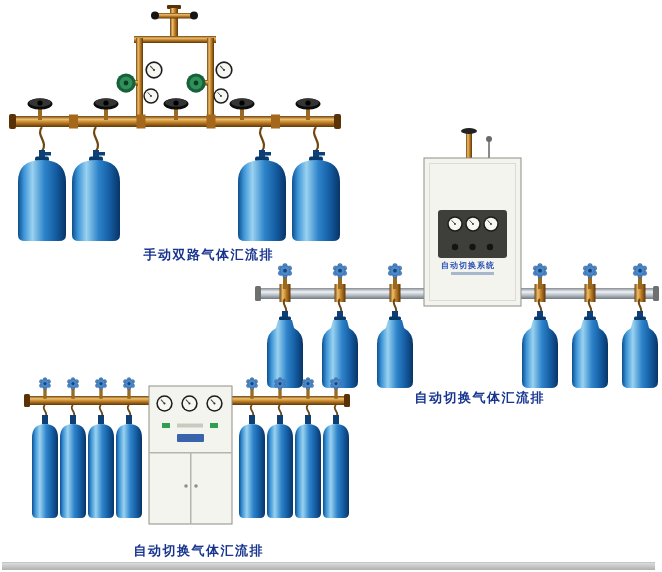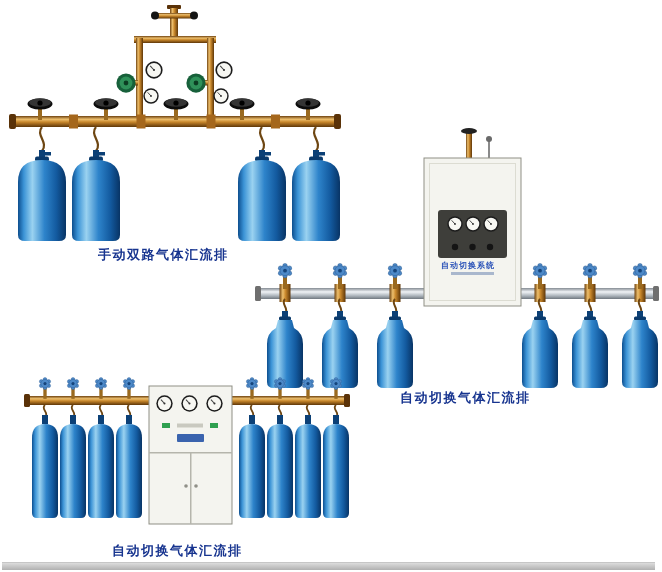--- a/index.html
+++ b/index.html
@@ -1,19 +1,19 @@
 <!DOCTYPE html>
 <html><head>
 <meta charset="utf-8">
 <style>
   html,body{margin:0;padding:0;}
   body{width:662px;height:572px;background:#ffffff;font-family:"DejaVu Sans","Liberation Sans",sans-serif;}
   .stage{position:relative;width:662px;height:572px;background:#fff;overflow:hidden;}
   svg.illus{position:absolute;left:0;top:0;}
-  .caption{position:absolute;text-align:left;font-weight:bold;font-size:13px;letter-spacing:1.5px;color:#17348f;white-space:nowrap;}
+  .caption{position:absolute;text-align:right;font-weight:bold;font-size:13px;letter-spacing:1.5px;color:#17348f;white-space:nowrap;}
   .cabinet-label{position:absolute;left:424px;top:260px;width:88px;text-align:center;font-weight:bold;font-size:8px;color:#2a52b8;letter-spacing:1px;}
   .cabinet-subline{position:absolute;left:451px;top:272px;width:43px;height:3px;background:#a9b7cd;}
   .bottom-strip{position:absolute;left:2px;top:562px;width:653px;height:7px;background:linear-gradient(#dcdcdc,#b0b0b0);border-top:1px solid #c6c6c6;}
 </style>
 </head>
 <body>
 
 <div class="stage">
 
 <svg class="illus" width="662" height="572" viewBox="0 0 662 572">

